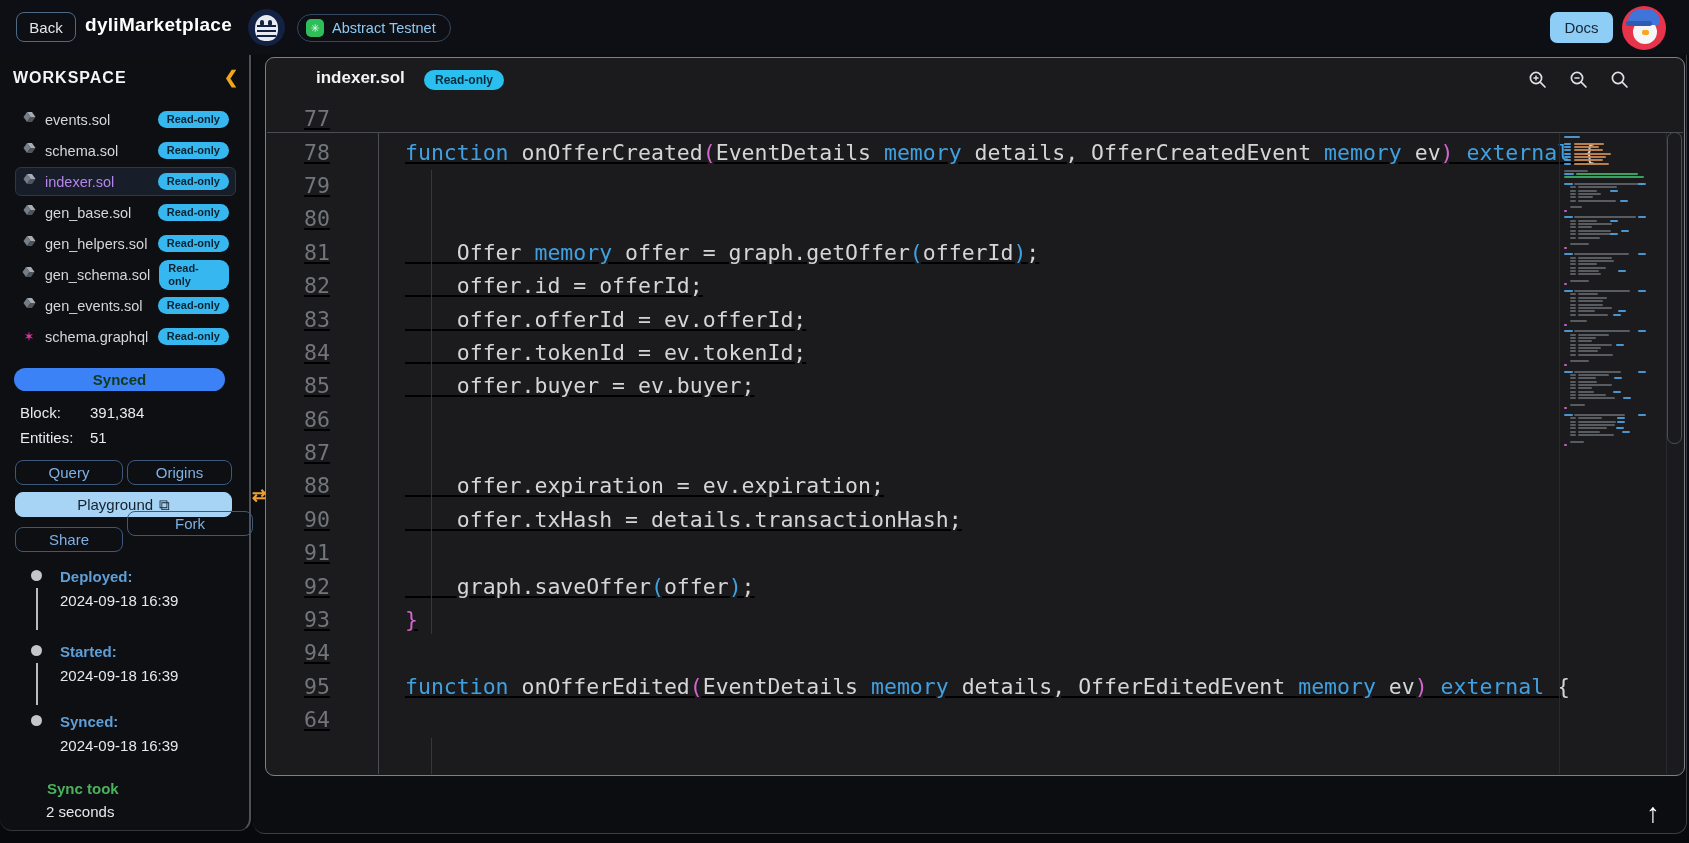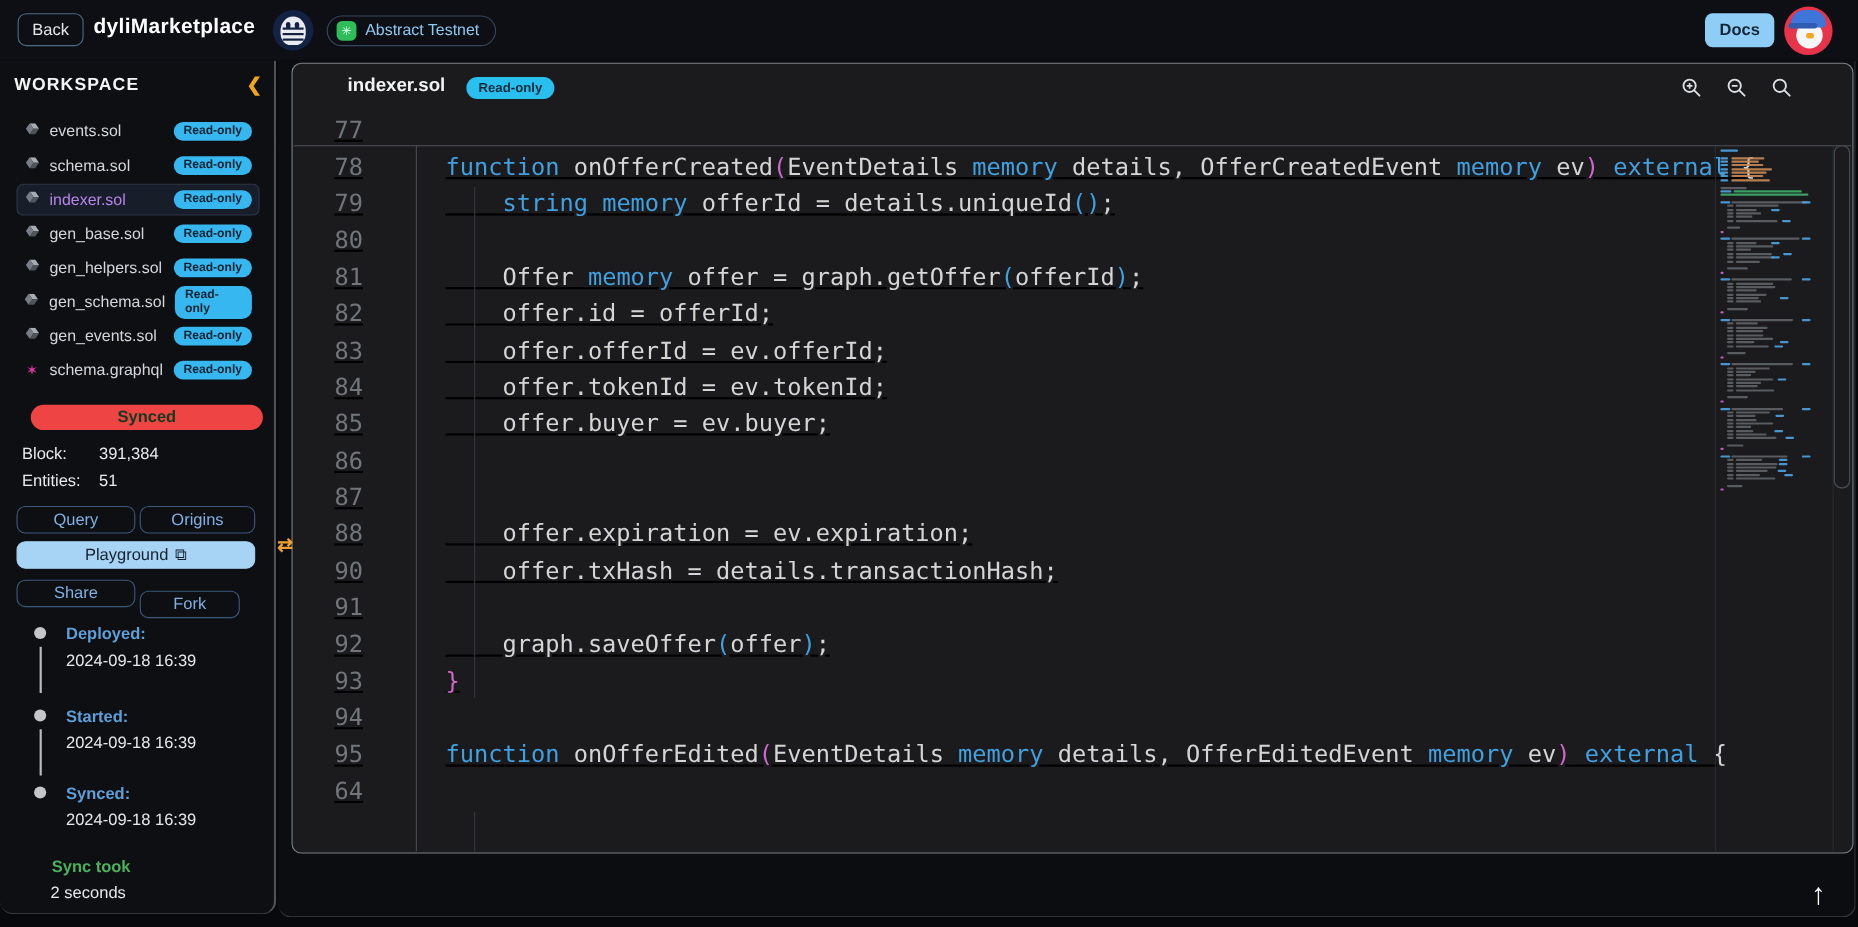--- a/index.html
+++ b/index.html
@@ -27,21 +27,21 @@
   .net-pill {
     position:absolute; left:297px; top:14px; height:28px; padding:0 14px 0 8px;
     border:1px solid #35485e; border-radius:14px; display:flex; align-items:center; gap:8px;
     cursor:pointer;
   }
   .net-ico { width:18px; height:18px; border-radius:5px; background:#2ebd59; color:#eafcf0;
     display:flex; align-items:center; justify-content:center; font-size:11px; }
   .net-label { color:#8fc9f2; font-size:14.5px; }
   .docs-btn {
     position:absolute; left:1550px; top:12px; width:63px; height:31px; border:none;
-    background:#8ecdf5; border-radius:7px; color:#132635; font-size:15px; font-weight:bold;
+    background:#8ecdf5; border-radius:7px; color:#132635; font-size:15px; font-weight:normal;
     display:flex; align-items:center; justify-content:center; cursor:pointer;
   }
   .avatar-user { position:absolute; left:1622px; top:6px; width:44px; height:44px; border-radius:50%;
     background:#e8344a; overflow:hidden; cursor:pointer; }
   .peng-face { position:absolute; left:11px; top:14px; width:24px; height:24px; background:#f4f6f8; border-radius:50%; }
   .peng-cap { position:absolute; left:6px; top:3px; width:32px; height:16px; background:#3f74d8; border-radius:16px 16px 4px 4px; }
   .peng-brim { position:absolute; left:4px; top:15px; width:26px; height:5px; background:#2f5cb0; border-radius:3px; }
   .peng-beak { position:absolute; left:20px; top:24px; width:7px; height:5px; background:#f5a623; border-radius:2px; }
 
   
@@ -59,22 +59,22 @@
   }
   .file-row.active { background:#171d29; border-color:#2c3748; }
   .file-name { font-size:14.5px; color:#d3d7dc; flex:1; }
   .file-row.active .file-name { color:#b685ea; }
   .file-ico { width:14px; height:15px; display:flex; align-items:center; justify-content:center; }
   .ro-badge {
     background:#37b7ef; color:#0b2433; font-size:11px; font-weight:bold;
     border-radius:9px; padding:2px 9px; line-height:13px;
   }
   .synced-btn {
-    position:absolute; left:28px; top:313px; width:211px; height:23px; border:none;
-    background:#ef4444; color:#123a1d; border-radius:12px; font-size:15px; font-weight:bold; cursor:pointer;
+    position:absolute; left:14px; top:313px; width:211px; height:23px; border:none;
+    background:#3b82f6; color:#123a1d; border-radius:12px; font-size:15px; font-weight:bold; cursor:pointer;
   }
   .stat-row { position:absolute; left:20px; font-size:15px; color:#e8eaec; }
   .stat-val { position:absolute; left:70px; }
   .sb-btn {
     position:absolute; height:25px; border:1px solid #3c587c; border-radius:8px; background:transparent;
     color:#7fb0e4; font-size:15px; display:flex; align-items:center; justify-content:center; cursor:pointer;
   }
   .sb-btn.primary { background:#a7d3f4; border-color:#a7d3f4; color:#15222e; gap:6px; }
   .tl-dot { position:absolute; width:11px; height:11px; border-radius:50%; background:#c4c6c9; left:31px; }
   .tl-line { position:absolute; width:2px; background:#b9bbbe; left:36px; }
@@ -274,21 +274,21 @@
       <span class="stat-val">51</span>
     </div>
 
     <button class="sb-btn" style="left:15px; top:405px; width:108px">Query</button>
     <button class="sb-btn" style="left:127px; top:405px; width:105px">Origins</button>
     <button class="sb-btn primary" style="left:15px; top:437px; width:217px">
       <span>Playground</span>
       <span>⧉</span>
     </button>
     <button class="sb-btn" style="left:15px; top:472px; width:108px">Share</button>
-    <button class="sb-btn" style="left:127px; top:482px; width:91px">Fork</button>
+    <button class="sb-btn" style="left:127px; top:456px; width:126px">Fork</button>
 
     <div id="timeline">
         <div class="tl-dot" style="top: 515px;"></div>
         <div class="tl-label" style="top: 513px;">Deployed:</div>
         <div class="tl-date" style="top: 537px;">2024-09-18 16:39</div>
         <div class="tl-line" style="top: 533px; height: 42px;"></div>
         <div class="tl-dot" style="top: 590px;"></div>
         <div class="tl-label" style="top: 588px;">Started:</div>
         <div class="tl-date" style="top: 612px;">2024-09-18 16:39</div>
         <div class="tl-line" style="top: 608px; height: 42px;"></div>
@@ -326,21 +326,21 @@
       </div>
 
       <div id="code-area">
         <div class="code-hline"></div>
         <div class="gutter-border"></div>
         <div class="indent-guide" style="left:164px; top:72px; height:464px"></div>
         <div class="indent-guide" style="left:164px; top:640px; height:38px"></div>
         <div id="code-lines">
             <div class="cl"><span class="ln">77</span><span class="lc"></span></div>
             <div class="cl"><span class="ln">78</span><span class="lc"><span class="tk-k">function</span><span class="tk-t"> onOfferCreated</span><span class="tk-m">(</span><span class="tk-t">EventDetails </span><span class="tk-k">memory</span><span class="tk-t"> details, OfferCreatedEvent </span><span class="tk-k">memory</span><span class="tk-t"> ev</span><span class="tk-m">)</span><span class="tk-t"> </span><span class="tk-k">external</span><span class="tk-t"> {</span></span></div>
-            <div class="cl"><span class="ln">79</span><span class="lc"><span class="tk-t">    </span><span class="tk-k">string</span><span class="tk-t"> </span><span class="tk-k">memory</span><span class="tk-t"> offerId = details.uniqueId</span><span class="tk-b">()</span><span class="tk-t">;</span></span></div>
+            <div class="cl"><span class="ln">79</span></div>
             <div class="cl"><span class="ln">80</span><span class="lc"></span></div>
             <div class="cl"><span class="ln">81</span><span class="lc"><span class="tk-t">    Offer </span><span class="tk-k">memory</span><span class="tk-t"> offer = graph.getOffer</span><span class="tk-b">(</span><span class="tk-t">offerId</span><span class="tk-b">)</span><span class="tk-t">;</span></span></div>
             <div class="cl"><span class="ln">82</span><span class="lc"><span class="tk-t">    offer.id = offerId;</span></span></div>
             <div class="cl"><span class="ln">83</span><span class="lc"><span class="tk-t">    offer.offerId = ev.offerId;</span></span></div>
             <div class="cl"><span class="ln">84</span><span class="lc"><span class="tk-t">    offer.tokenId = ev.tokenId;</span></span></div>
             <div class="cl"><span class="ln">85</span><span class="lc"><span class="tk-t">    offer.buyer = ev.buyer;</span></span></div>
             <div class="cl"><span class="ln">86</span></div>
             <div class="cl"><span class="ln">87</span></div>
             <div class="cl"><span class="ln">88</span><span class="lc"><span class="tk-t">    offer.expiration = ev.expiration;</span></span></div>
             <div class="cl"><span class="ln">90</span><span class="lc"><span class="tk-t">    offer.txHash = details.transactionHash;</span></span></div>

